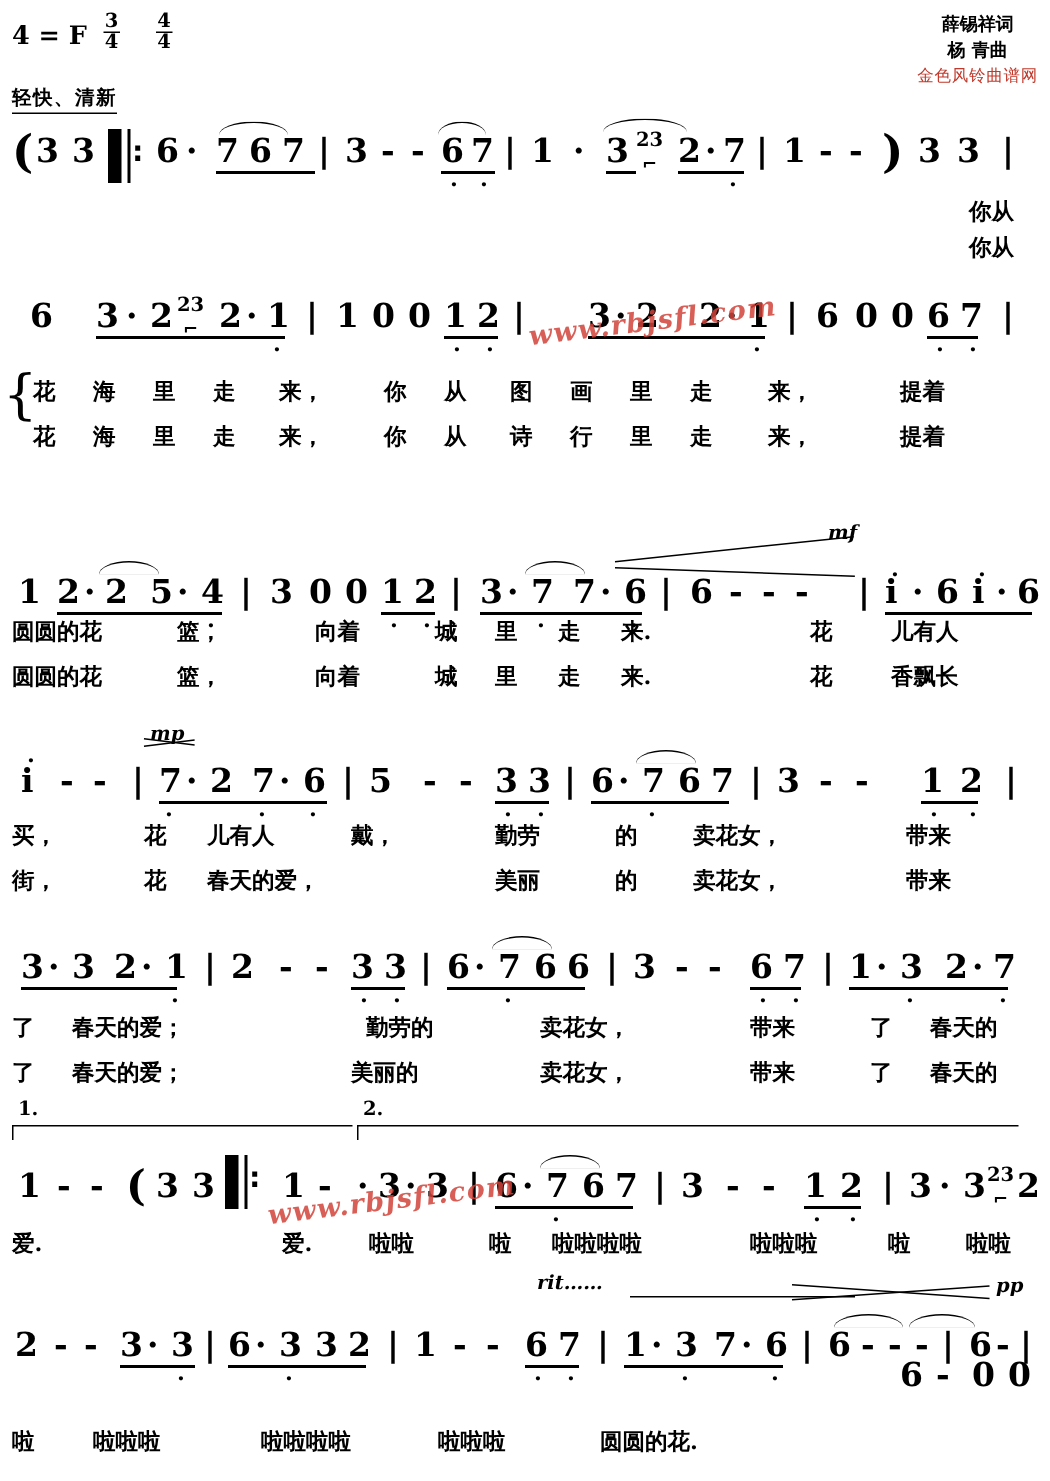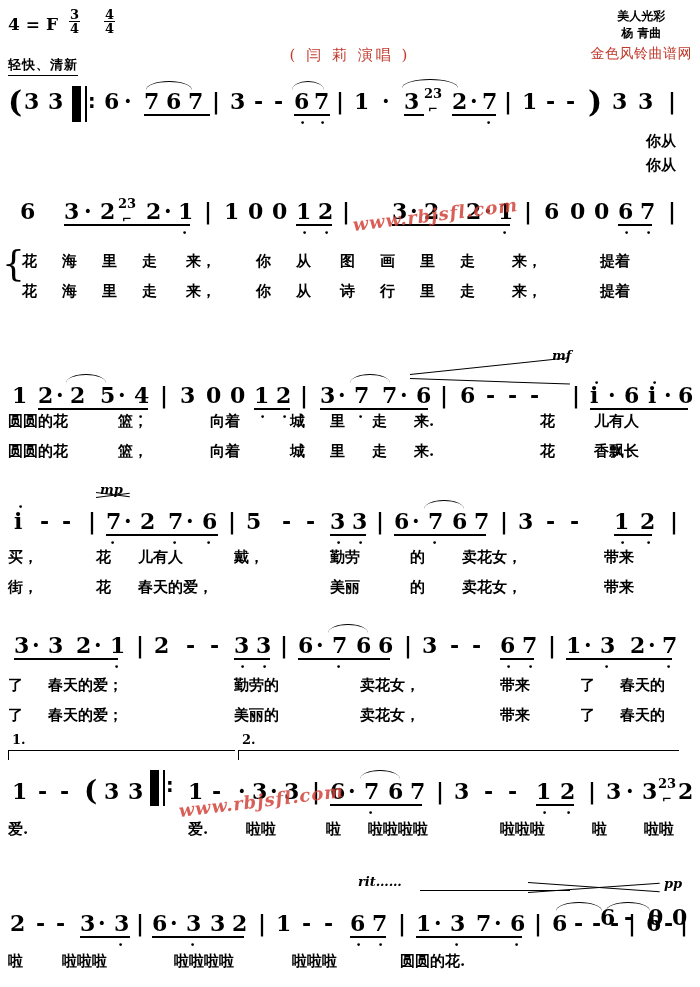--- a/index.html
+++ b/index.html
@@ -40,21 +40,21 @@
     letter-spacing:3px;
   }
   .credits{
     position:absolute;right:8px;top:8px;
     text-align:center;
     font-size:12px;
     line-height:1.45;
     font-family:"DejaVu Serif","Liberation Serif",serif;
     font-weight:bold;
   }
-  .credits .site{font-weight:normal;font-size:14px;color:#c0392b;letter-spacing:0.5px;text-align:right;}
+  .credits .site{font-weight:normal;font-size:11px;color:#c0392b;letter-spacing:0.5px;text-align:right;}
   .tempo{
     position:absolute;left:8px;top:56px;
     font-size:13px;font-weight:bold;
     font-family:"DejaVu Serif","Liberation Serif",serif;
     letter-spacing:1px;
     border-bottom:1.4px solid #000;
     padding-bottom:1px;
   }
 
   
@@ -115,24 +115,23 @@
     <span class="frac">
       <span class="n">3</span>
       <span class="d">4</span>
     </span>
     <span class="frac" style="margin-left:18px;">
       <span class="n">4</span>
       <span class="d">4</span>
     </span>
   </div>
 
-  <div class="subtitle">( 闫 莉  演唱 )</div>
 
   <div class="credits">
-    <div>美人光彩</div>
+    <div>薛锡祥词</div>
     <div>杨 青曲</div>
     <div class="site">金色风铃曲谱网</div>
   </div>
 
   <div class="tempo">轻快、清新</div>
 
   <div class="row" style="top:88px;">
     <div class="notes">
       <span style="left:8px;font-size:30px;top:-4px;">(</span>
       <span style="left:24px;">3</span>
@@ -453,21 +452,21 @@
       <span style="left:528px;top:22px;font-size:15px;">.</span>
       <span style="left:604px;top:22px;font-size:15px;">.</span>
       <span style="left:666px;top:22px;font-size:15px;">.</span>
     </div>
     <div class="slur" style="left:328px;top:-8px;width:40px;"></div>
   </div>
 
   <div class="row" style="top:676px;">
     <div class="lyr">
       <span style="left:8px;">了</span><span style="left:48px;">春天的爱；</span>
-      <span style="left:234px;">勤劳的</span>
+      <span style="left:244px;">勤劳的</span>
       <span style="left:360px;">卖花女，</span>
       <span style="left:500px;">带来</span>
       <span style="left:580px;">了</span><span style="left:620px;">春天的</span>
     </div>
     <div class="lyr" style="top:6px;">
       <span style="left:8px;">了</span><span style="left:48px;">春天的爱；</span>
       <span style="left:234px;">美丽的</span>
       <span style="left:360px;">卖花女，</span>
       <span style="left:500px;">带来</span>
       <span style="left:580px;">了</span><span style="left:620px;">春天的</span>
@@ -530,21 +529,21 @@
       <span style="left:188px;">爱.</span>
       <span style="left:246px;">啦啦</span>
       <span style="left:326px;">啦</span>
       <span style="left:368px;">啦啦啦啦</span>
       <span style="left:500px;">啦啦啦</span>
       <span style="left:592px;">啦</span>
       <span style="left:644px;">啦啦</span>
     </div>
   </div>
 
-  <div class="row" style="top:896px;">
+  <div class="row" style="top:870px;">
     <div class="mark" style="left:358px;top:-22px;font-style:italic;">rit……</div>
     <div class="ritline" style="left:420px;top:-6px;width:150px;"></div>
     <div class="mark" style="left:664px;top:-20px;">pp</div>
     <div class="hair" style="left:528px;top:-14px;">
       <i style="width:132px;transform:rotate(4deg);"></i>
       <i style="width:132px;transform:rotate(-4deg);top:10px;"></i>
     </div>
 
     <div class="notes" style="top:14px;">
       <span style="left:10px;">2</span>

